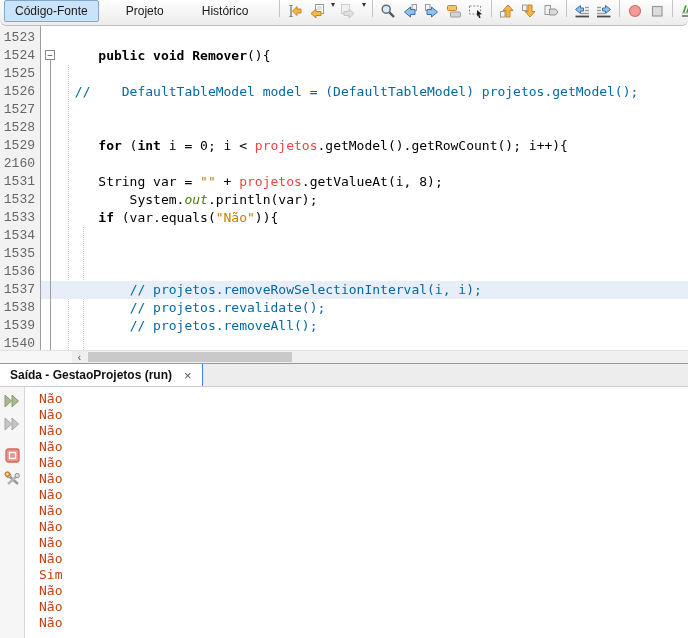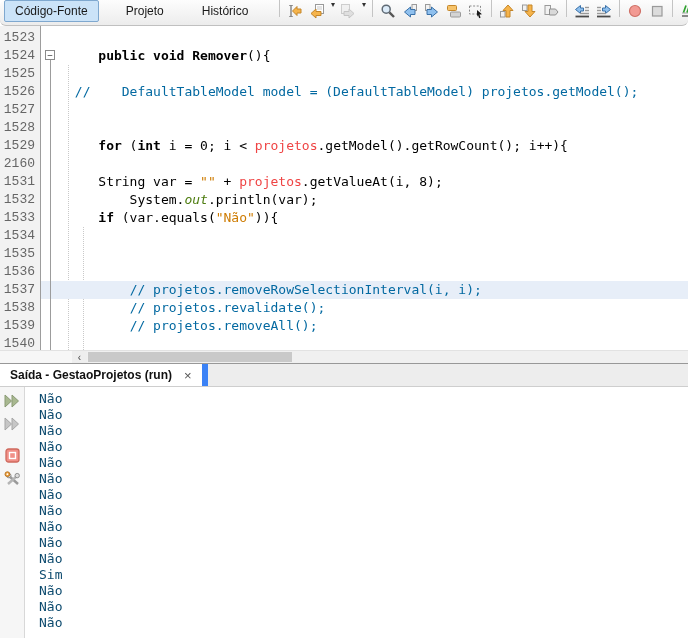--- a/index.html
+++ b/index.html
@@ -51,31 +51,31 @@
   .hscroll { height:13px; flex:none; display:flex; background:#f1f1f1; border-top:1px solid #e2e2e2; }
   .hs-spacer { width:72px; flex:none; background:#f7f7f7; }
   .hs-btn { width:15px; flex:none; display:flex; align-items:center; justify-content:center;
     font-size:10px; color:#444; background:#eeeeee; cursor:default; }
   .hs-track { flex:1; position:relative; background:#f0f0f0; }
   .hs-thumb { position:absolute; left:1px; top:1px; bottom:1px; width:204px; background:#c9c9c9; }
 
   
   .out-header { height:24px; flex:none; display:flex; background:#ededed;
     border-top:1px solid #989898; border-bottom:1px solid #cecece; }
-  .out-tab { background:#fff; border-right:6px solid #3b82f6; display:flex; align-items:center;
+  .out-tab { background:#fff; border-right:1px solid #3b82f6; display:flex; align-items:center;
     padding:0 10px; font-size:12px; font-weight:bold; color:#111; gap:12px; }
   .out-close { font-weight:normal; color:#555; font-size:13px; line-height:1; cursor:default; }
   .out-body { flex:1; display:flex; background:#fff; overflow:hidden; }
   .out-toolbar { width:25px; flex:none; background:#f6f6f6; border-right:1px solid #d8d8d8;
     display:flex; flex-direction:column; align-items:center; padding-top:4px; }
   .obtn { width:20px; height:20px; border:none; background:transparent; display:flex;
     align-items:center; justify-content:center; padding:0; margin-bottom:3px; }
   .obtn.gap { margin-top:8px; }
   .out-text { flex:1; font-family:"DejaVu Sans Mono", monospace; font-size:13px;
-    line-height:16px; color:#0c4a6e; padding:4px 0 0 14px; white-space:pre; overflow:hidden; }
+    line-height:16px; color:#c2410c; padding:4px 0 0 14px; white-space:pre; overflow:hidden; }
   .out-row { height:16px; }
 </style>
 </head>
 <body>
 
 <div class="window">
 
   <div class="toolbar">
     <div class="tab selected">Código-Fonte</div>
     <div class="tab">Projeto</div>

